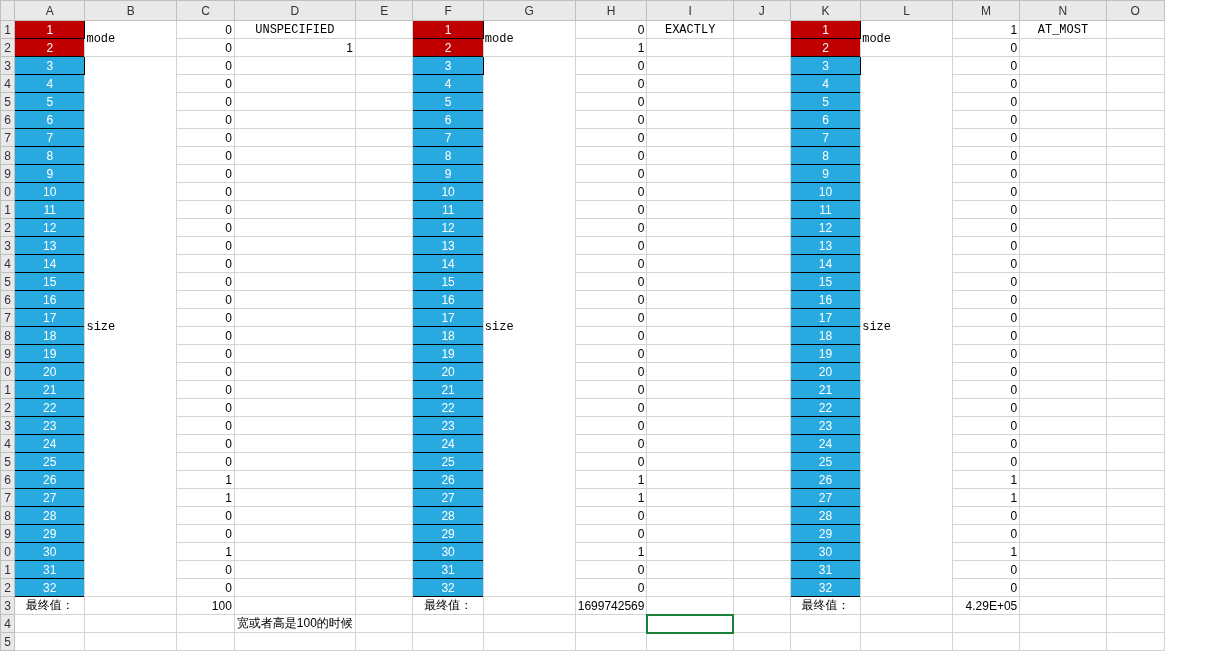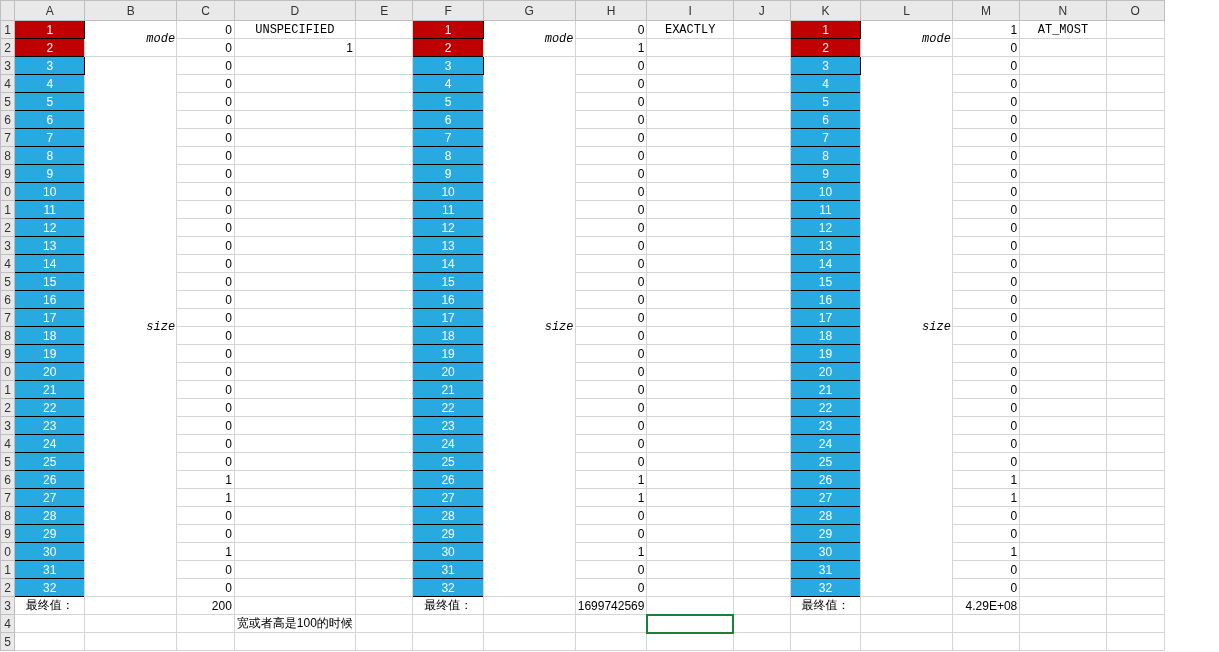--- a/index.html
+++ b/index.html
@@ -46,25 +46,24 @@
     text-align: center;
     border: 1px solid #000;
   }
   td.blue {
     background: #28aae1;
     color: #fff;
     text-align: center;
     border: 1px solid #000;
   }
   td.merge {
-    text-align: right;
+    text-align: left;
     vertical-align: middle;
     font-family: "Courier New", monospace;
     border: 1px solid #d4d4d4;
-    font-style: italic;
   }
   td.mono {
     font-family: "Courier New", monospace;
   }
   td.right { text-align: right; }
   td.left { text-align: center; }
   .corner {
     background: #e9e9e9;
     border: 1px solid #bfbfbf;
   }
@@ -601,31 +600,31 @@
           <td class="cell"></td>
           <td class="blue">32</td>
           <td class="cell right">0</td>
           <td class="cell"></td>
           <td class="cell"></td>
         </tr>
         <tr>
           <td class="rowhdr">3</td>
           <td class="cell left">最终值：</td>
           <td class="cell"></td>
-          <td class="cell right">200</td>
+          <td class="cell right">100</td>
           <td class="cell"></td>
           <td class="cell"></td>
           <td class="cell left">最终值：</td>
           <td class="cell"></td>
           <td class="cell right">1699742569</td>
           <td class="cell"></td>
           <td class="cell"></td>
           <td class="cell left">最终值：</td>
           <td class="cell"></td>
-          <td class="cell right">4.29E+08</td>
+          <td class="cell right">4.29E+05</td>
           <td class="cell"></td>
           <td class="cell"></td>
         </tr>
         <tr>
           <td class="rowhdr">4</td>
           <td class="cell"></td>
           <td class="cell"></td>
           <td class="cell"></td>
           <td class="cell left">宽或者高是100的时候</td>
           <td class="cell"></td>

